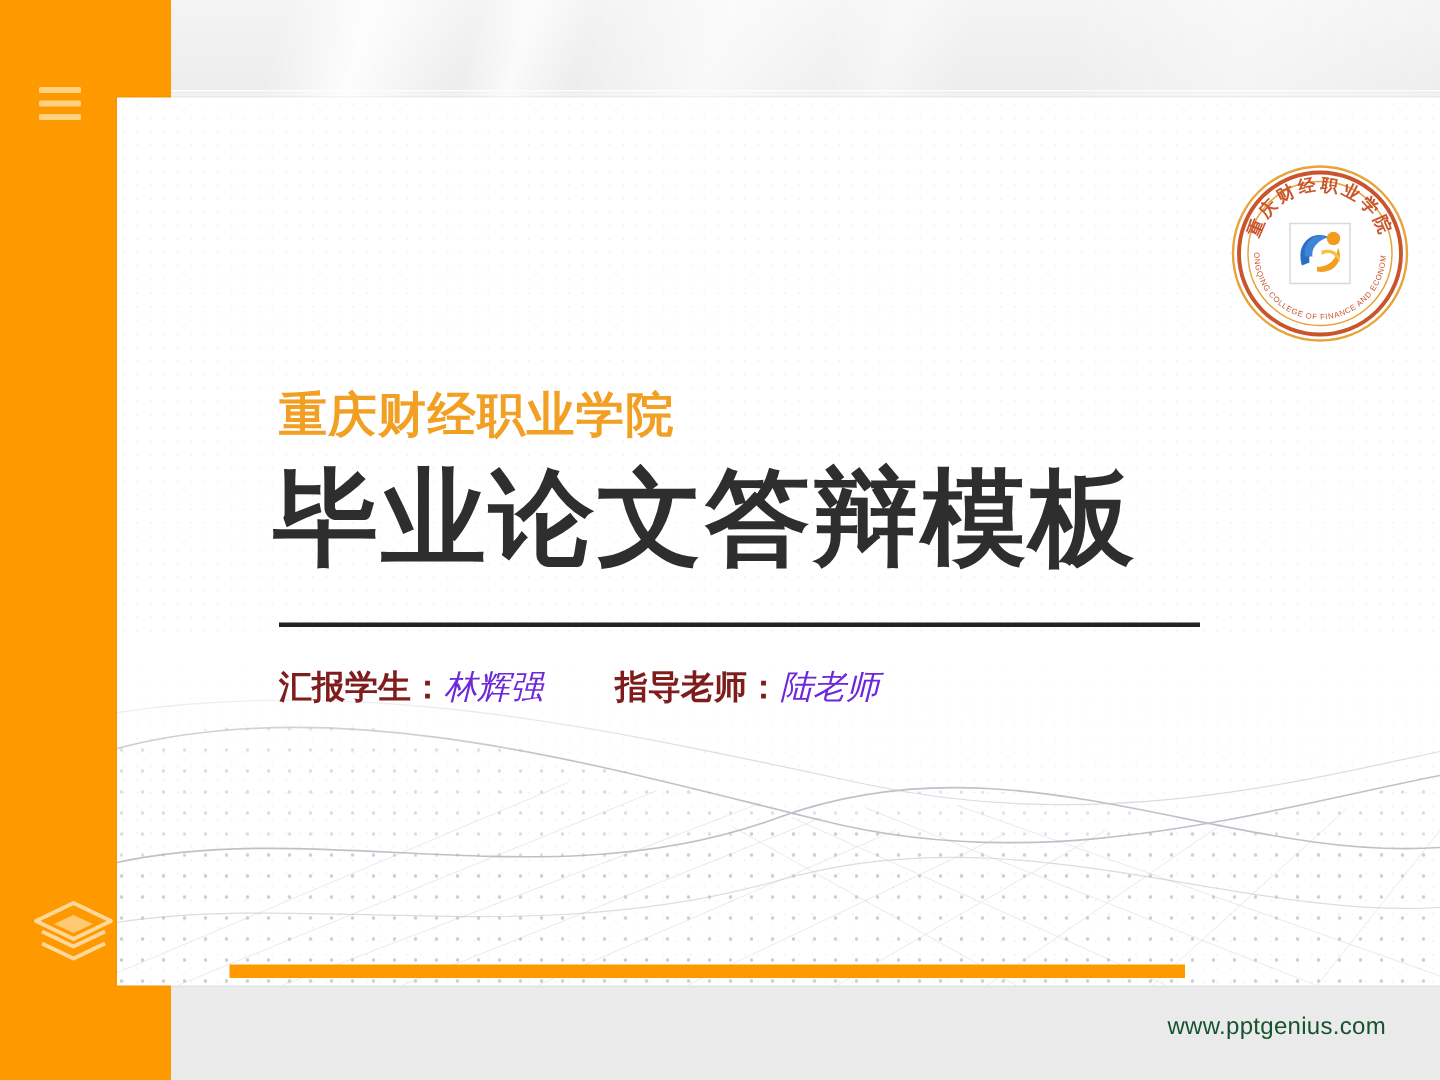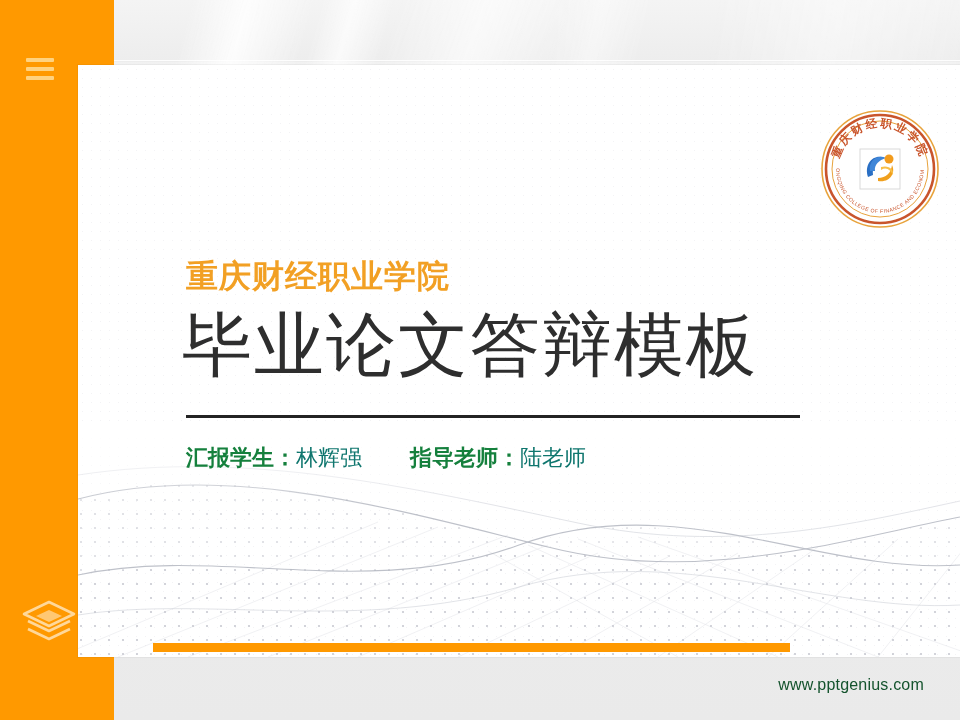--- a/index.html
+++ b/index.html
@@ -132,44 +132,45 @@
     font-size: 32px;
     font-weight: bold;
     letter-spacing: 1px;
     color: #f2a024;
     white-space: nowrap;
   }
   .headline {
     position: absolute;
     left: 104px; top: 245px;
     font-size: 70px;
-    font-weight: normal;
+    font-weight: bold;
     letter-spacing: 2px;
     line-height: 1;
     color: #2e2e2e;
     white-space: nowrap;
   }
   .rule {
     position: absolute;
     left: 108px; top: 350px;
     width: 614px; height: 3px;
     background: #232323;
   }
   .byline {
     position: absolute;
     left: 108px; top: 378px;
     font-size: 22px;
     white-space: nowrap;
   }
   .byline .k {
-    color: #15803d;
+    color: #7f1d1d;
     font-weight: bold;
   }
   .byline .v {
-    color: #0f766e;
+    color: #6d28d9;
+    font-style: italic;
   }
   .byline .gap {
     display: inline-block;
     width: 48px;
   }
 
   .accent-bar {
     position: absolute;
     left: 75px; top: 578px;
     width: 637px; height: 9px;

